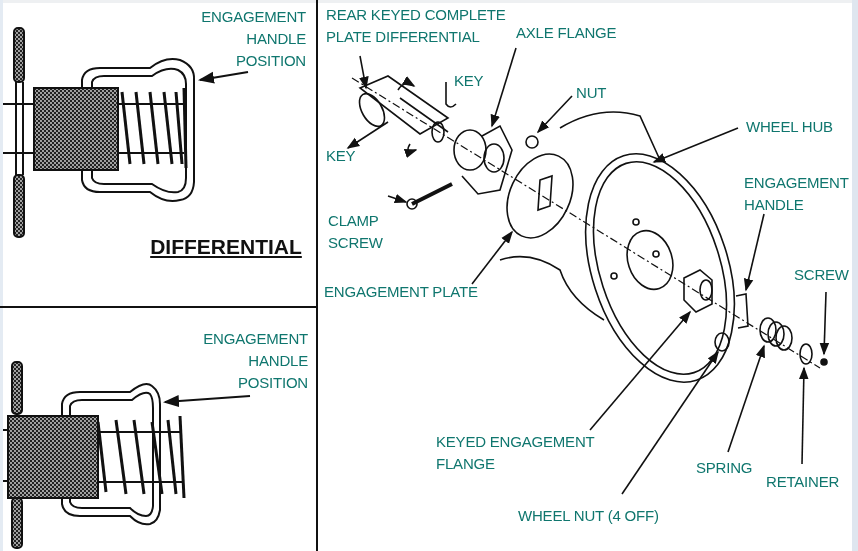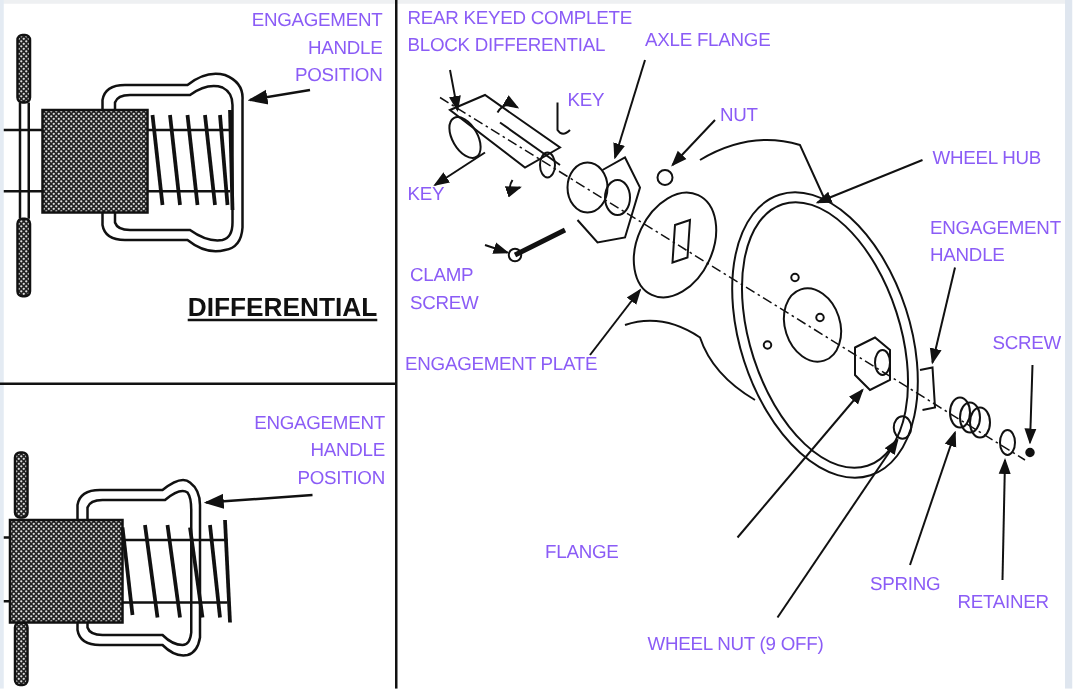--- a/index.html
+++ b/index.html
@@ -3,21 +3,21 @@
 <meta charset="utf-8">
 <style>
   html,body{margin:0;padding:0;background:#fff;}
   body{width:858px;height:551px;position:relative;overflow:hidden;font-family:"Liberation Sans",sans-serif;color:#111;}
   .frame{position:absolute;left:0;top:0;width:852px;height:551px;background:#fff;}
   .edge-right{position:absolute;left:852px;top:0;width:6px;height:551px;background:#dfe6ef;}
   .edge-top{position:absolute;left:0;top:0;width:852px;height:3px;background:#eef0f2;}
   .edge-left{position:absolute;left:0;top:0;width:3px;height:551px;background:#e4ebf3;}
   .vdiv{position:absolute;left:316px;top:0;width:2px;height:551px;background:#111;}
   .hdiv{position:absolute;left:0;top:306px;width:316px;height:2px;background:#111;}
-  .lbl{position:absolute;font-size:15px;line-height:22px;letter-spacing:-0.2px;white-space:nowrap;color:#8b5cf6;}
+  .lbl{position:absolute;font-size:15px;line-height:22px;letter-spacing:-0.2px;white-space:nowrap;color:#0f766e;}
   .lbl.r{text-align:right;}
   .big{position:absolute;font-weight:bold;font-size:21px;line-height:30px;text-align:center;color:#111;white-space:nowrap;}
   svg{position:absolute;left:0;top:0;}
 </style>
 </head>
 <body>
 
 <div class="frame"></div>
 <div class="edge-top"></div>
 <div class="edge-left"></div>
@@ -186,35 +186,36 @@
 </div>
 
 <div class="lbl r" style="left:190px;top:328px;width:118px;">
   <div>ENGAGEMENT</div>
   <div>HANDLE</div>
   <div>POSITION</div>
 </div>
 
 <div class="lbl" style="left:326px;top:4px;">
   <div>REAR KEYED COMPLETE</div>
-  <div>BLOCK DIFFERENTIAL</div>
+  <div>PLATE DIFFERENTIAL</div>
 </div>
 <div class="lbl" style="left:516px;top:22px;">AXLE FLANGE</div>
 <div class="lbl" style="left:454px;top:70px;">KEY</div>
 <div class="lbl" style="left:576px;top:82px;">NUT</div>
 <div class="lbl" style="left:326px;top:145px;">KEY</div>
 <div class="lbl" style="left:328px;top:178px;margin-top:32px;">
   <div>CLAMP</div>
   <div>SCREW</div>
 </div>
 <div class="lbl" style="left:746px;top:116px;">WHEEL HUB</div>
 <div class="lbl" style="left:744px;top:172px;">
   <div>ENGAGEMENT</div>
   <div>HANDLE</div>
 </div>
 <div class="lbl" style="left:794px;top:264px;">SCREW</div>
 <div class="lbl" style="left:324px;top:281px;text-align:right;">ENGAGEMENT PLATE</div>
 <div class="lbl" style="left:436px;top:431px;">
+  <div>KEYED ENGAGEMENT</div>
   <div>FLANGE</div>
 </div>
 <div class="lbl" style="left:696px;top:457px;">SPRING</div>
 <div class="lbl" style="left:766px;top:471px;text-align:center;">RETAINER</div>
-<div class="lbl" style="left:518px;top:505px;">WHEEL NUT (9 OFF)</div>
+<div class="lbl" style="left:518px;top:505px;">WHEEL NUT (4 OFF)</div>
 
 </body></html>

